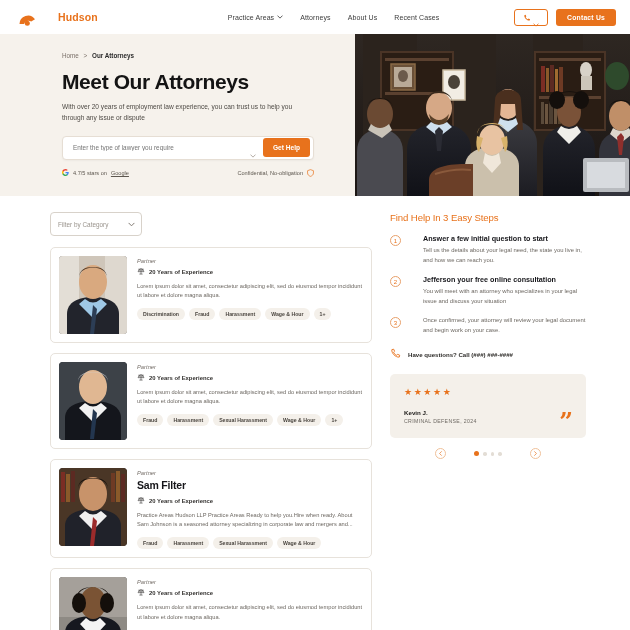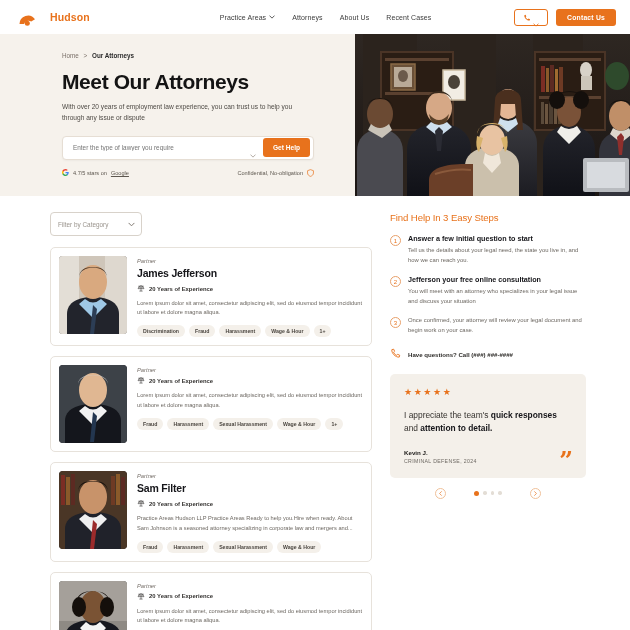--- a/index.html
+++ b/index.html
@@ -12,21 +12,21 @@
   }
   .page { width: 630px; height: 630px; position: relative; overflow: hidden; }
 
   
   .header {
     height: 34px; background: #ffffff;
     display: flex; align-items: center;
     padding: 0 14px 0 18px;
     position: relative; z-index: 5;
   }
-  .logo { display: flex; align-items: center; gap: 13px; }
+  .logo { display: flex; align-items: center; gap: 21px; }
   .logo-mark { width: 19px; height: 17px; position: relative; display:block; }
   .logo-text { font-size: 10.5px; font-weight: 700; color: #e8721c; letter-spacing: .1px; }
 
   .nav { display: flex; align-items: center; gap: 17px; margin-left: 130px; }
   .nav-item {
     font-size: 7px; color: #3b3b3b; letter-spacing: .1px;
     display: flex; align-items: center; gap: 3px; white-space: nowrap;
   }
   .chev { width: 6px; height: 6px; display:block; }
 
@@ -107,21 +107,21 @@
   .desc { font-size: 5.7px; line-height: 1.62; color: #6d6862; margin-bottom: 8px; }
   .tags { display: flex; gap: 4px; flex-wrap: nowrap; }
   .tag {
     background: #f4f0ea; border-radius: 9px; padding: 3px 6px;
     font-size: 5.2px; font-weight: 700; color: #4a453f; white-space: nowrap;
   }
 
   
   .steps-title { font-size: 9.6px; font-weight: 400; color: #161616; margin-bottom: 11px; letter-spacing: -.1px; }
   .steps-title span { color: #e8721c; }
-  .step { display: flex; gap: 7px; margin-bottom: 10px; }
+  .step { display: flex; gap: 22px; margin-bottom: 10px; }
   .step-num {
     width: 11px; height: 11px; border-radius: 50%; border: 1px solid #e8a06a;
     color: #e8721c; font-size: 6px; display: flex; align-items: center;
     justify-content: center; flex: none; margin-top: 1px;
   }
   .step-h { font-size: 7.2px; font-weight: 700; color: #16161a; margin-bottom: 3px; }
   .step-p { font-size: 5.9px; line-height: 1.62; color: #6d6862; }
   .phone-line { display: flex; align-items: center; gap: 7px; margin-top: 13px; margin-bottom: 14px; }
   .phone-line span { font-size: 6.1px; font-weight: 700; color: #2e2c29; }
 
@@ -364,21 +364,20 @@
             <rect x="46" y="0" width="22" height="78" fill="#ded8cf"></rect>
             <path d="M8 78 V58 C8 46 20 41 34 41 C48 41 60 46 60 58 V78 Z" fill="#22242c"></path>
             <ellipse cx="34" cy="26" rx="14" ry="17" fill="#d9a97f"></ellipse>
             <path d="M20 22 C20 8 48 8 48 22 C48 14 42 11 34 11 C26 11 20 14 20 22 Z" fill="#4a3525"></path>
             <path d="M26 43 q8 7 16 0 l6 5 -14 14 -14 -14 Z" fill="#9fc8e6"></path>
             <path d="M34 49 l4 4 -3 25 -4 0 Z" fill="#2c3d55"></path>
           </svg>
         </div>
         <div class="card-body">
           <div class="role">Partner</div>
-          <div class="name">James Jefferson</div>
           <div class="exp">
             <span>
               <svg width="8" height="8" viewBox="0 0 12 12">
                 <path d="M6 1.5 V10.5 M2.2 3.2 H9.8 M3.4 3.4 L1.6 7 H5.2 Z M8.6 3.4 L6.8 7 H10.4 Z M3.6 10.6 H8.4" fill="none" stroke="#33312f" stroke-width=".9" stroke-linejoin="round"></path>
               </svg>
             </span>
             <span>20 Years of Experience</span>
           </div>
           <div class="desc">Lorem ipsum dolor sit amet, consectetur adipiscing elit, sed do eiusmod tempor incididunt ut labore et dolore magna aliqua.</div>
           <div class="tags">
@@ -523,21 +522,20 @@
         <span>
           <svg width="11" height="11" viewBox="0 0 12 12">
             <path d="M2 1.8 L4 1.3 L5 3.6 L3.9 4.6 C4.4 6 5.9 7.5 7.3 8 L8.3 6.9 L10.6 7.9 L10.1 9.9 C6.2 10.4 1.5 5.7 2 1.8 Z" fill="none" stroke="#e8721c" stroke-width="1"></path>
           </svg>
         </span>
         <span>Have questions? Call (###) ###-####</span>
       </div>
 
       <div class="testimonial">
         <div class="stars">★★★★★</div>
-        <div class="quote-text"><span>I appreciate the team's </span><b>quick responses</b><span> and </span><b>attention to detail.</b></div>
         <div class="author">Kevin J.</div>
         <div class="author-sub">CRIMINAL DEFENSE, 2024</div>
         <div class="bigquote">”</div>
       </div>
 
       <div class="carousel">
         <div class="c-arrow">
           <svg width="5" height="5" viewBox="0 0 8 8">
               <path d="M5.5 1 L2.5 4 L5.5 7" fill="none" stroke="#e8721c" stroke-width="1.1" stroke-linecap="round"></path>
             </svg>

